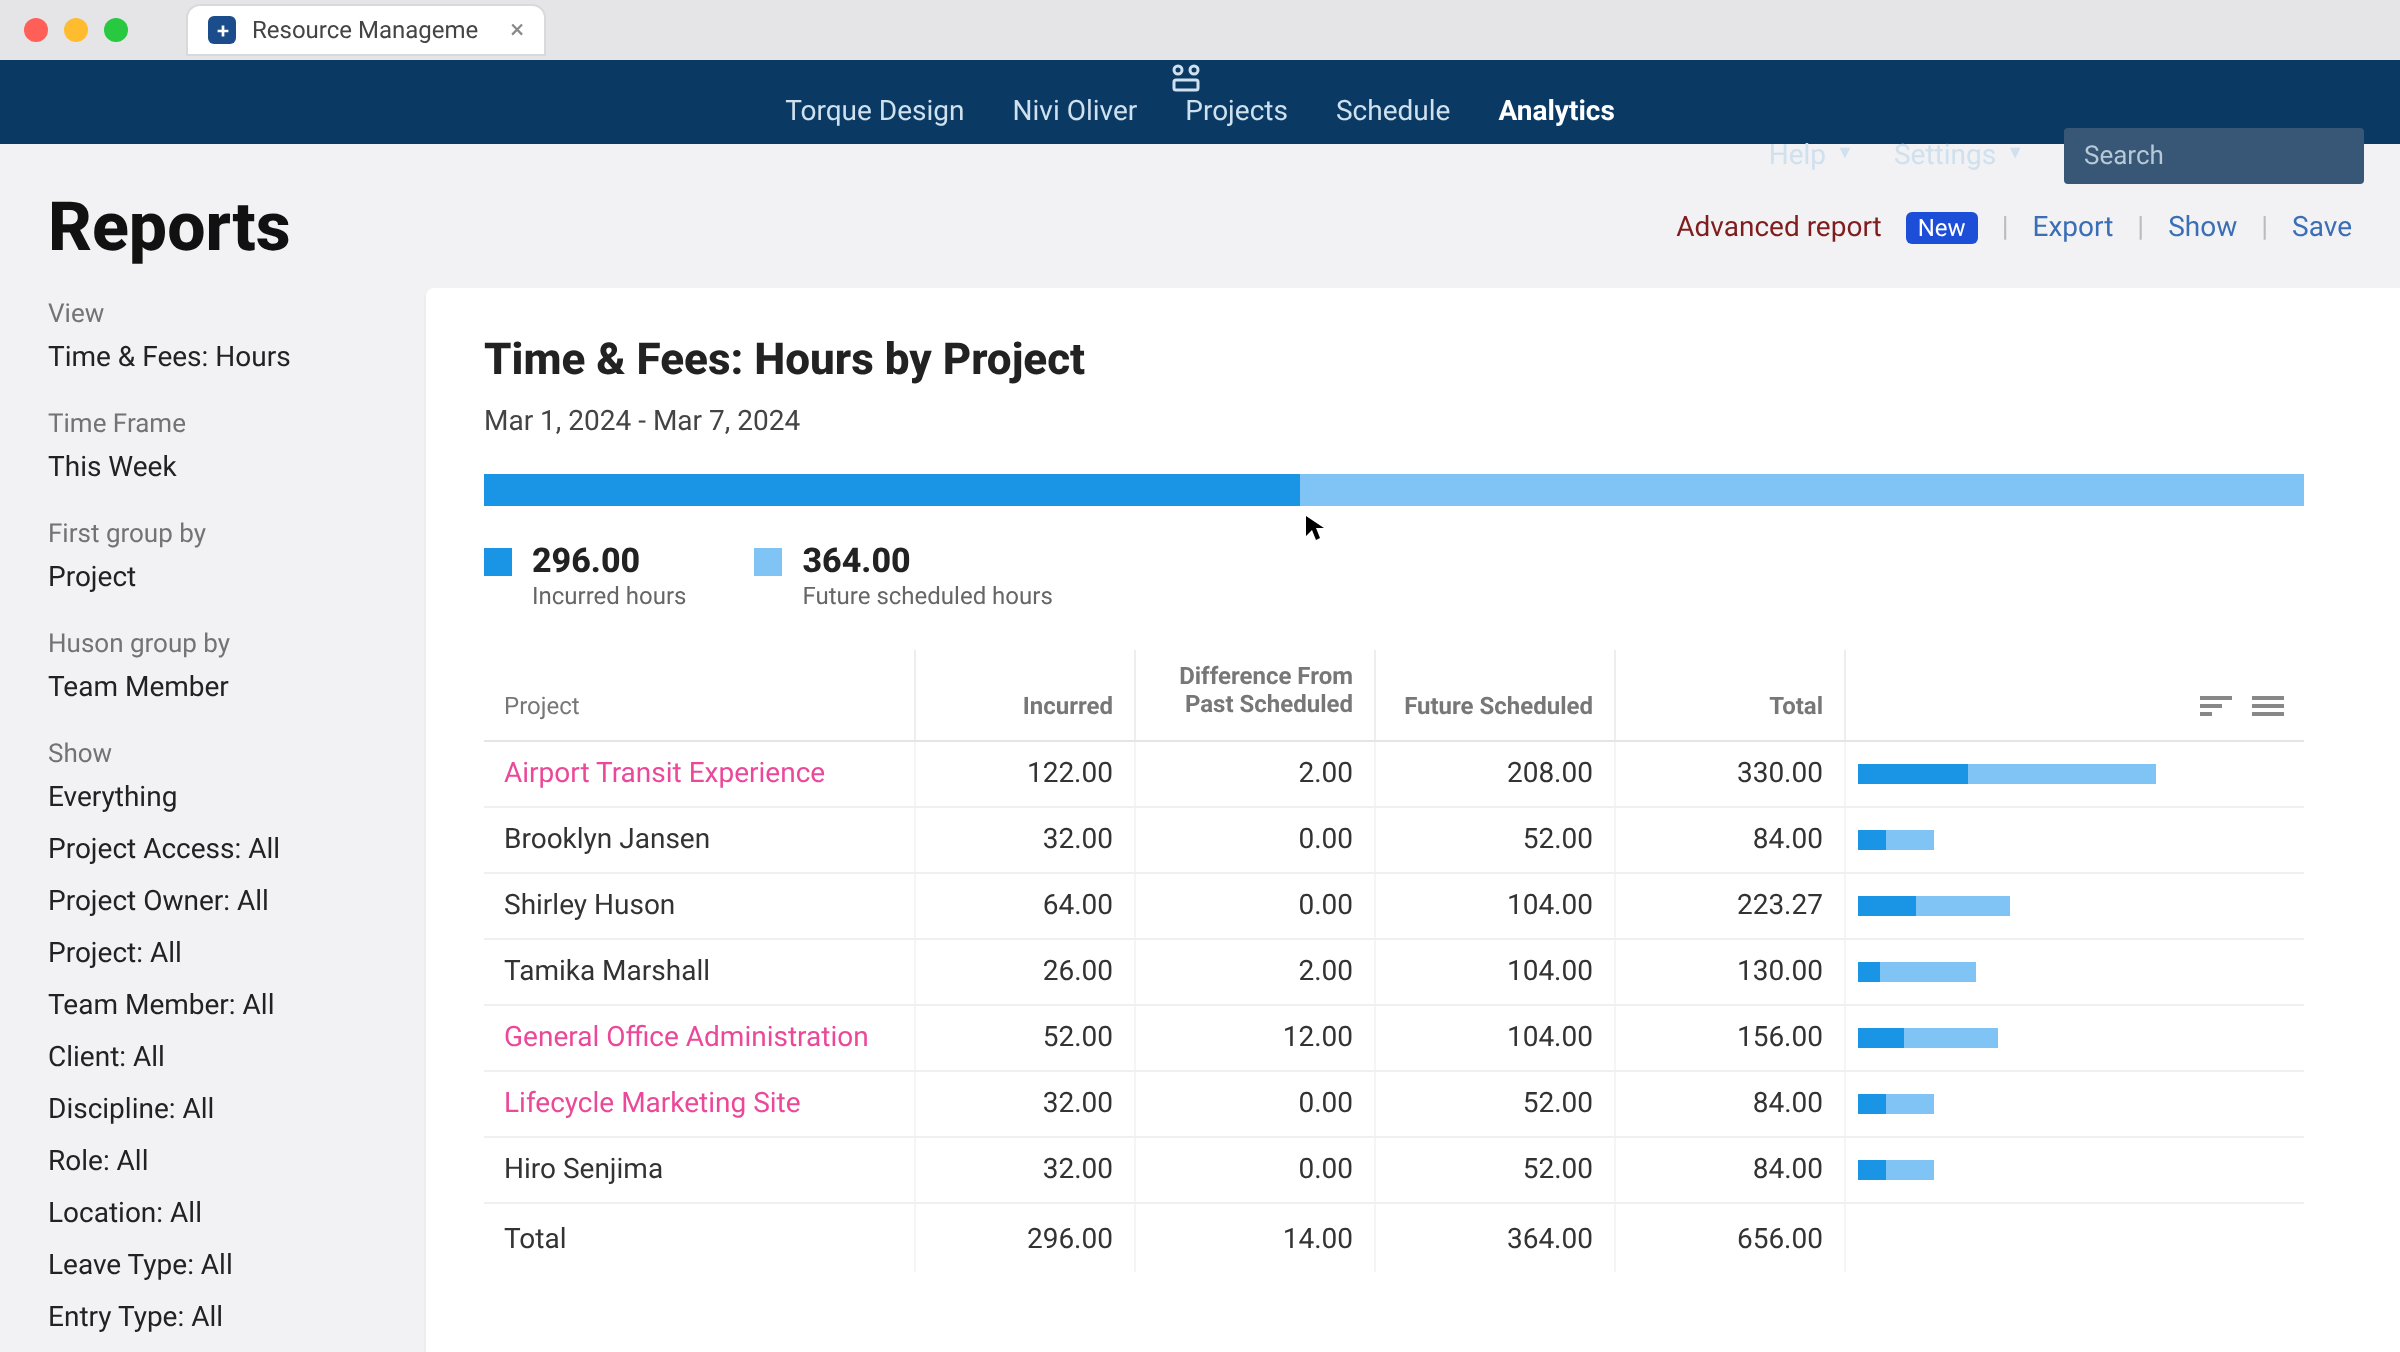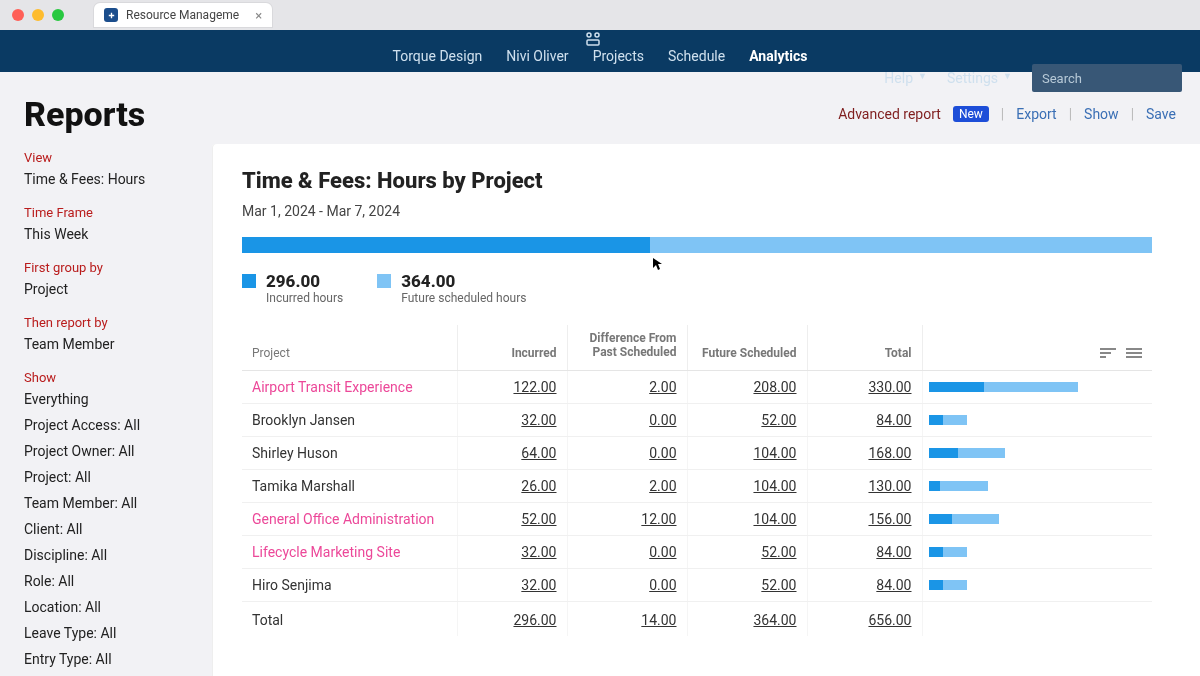--- a/index.html
+++ b/index.html
@@ -31,21 +31,21 @@
   .pagehdr h1 { font-size: 34px; font-weight: 800; color:#111; }
   .pagehdr .actions { margin-left:auto; display:flex; align-items:center; gap:12px; font-size:14px; color:#555; }
   .pagehdr .actions a { color:#3a6fb5; text-decoration:none; cursor:pointer; }
   .pagehdr .actions .adv { color:#7f1d1d; cursor:pointer; }
   .pagehdr .actions .new { background:#1d4ed8; color:#fff; font-size:12px; padding:1px 6px; border-radius:3px; }
   .pagehdr .actions .sep { color:#bbb; }
   
   .body { display:flex; height: calc(676px - 30px - 42px - 68px); padding: 0 0 0 24px; }
   .sidebar { width: 188px; font-size: 14px; color:#333; padding-top: 6px; }
   .side-group { margin-bottom: 18px; }
-  .side-label { color:#b91c1c; font-size:13px; margin-bottom:6px; }
+  .side-label { color:#737373; font-size:13px; margin-bottom:6px; }
   .side-value { color:#222; cursor:pointer; }
   .side-list div { margin-bottom:10px; cursor:pointer; color:#222; }
   
   .panel { flex:1; background:#fff; border-radius:4px 0 0 4px; box-shadow: inset 1px 0 0 #eee; padding: 24px 30px 10px 30px; overflow:hidden; }
   .panel h2 { font-size:22px; font-weight:800; color:#222; margin-bottom:10px;}
   .daterange { color:#444; font-size:14px; margin-bottom:18px;}
   .bigbar { height:16px; width:910px; background:#7fc4f5; display:flex; margin-bottom:18px;}
   .bigbar .incurred { background:#1a95e6; height:100%; }
   .legend { display:flex; gap:34px; margin-bottom:20px; }
   .legend .item { display:flex; gap:10px; }
@@ -65,21 +65,21 @@
   tbody tr.total td { font-weight:400; border-top:1px solid #ccc; border-bottom:none; padding-top:10px;}
   .barcell { width:230px; padding-left:6px !important; text-align:left !important; }
   .minibar { height:10px; width:150px; background:transparent; display:flex;}
   .minibar .i { background:#1a95e6; height:100%; }
   .minibar .f { background:#7fc4f5; height:100%; }
   .viewbtns { display:flex; gap:10px; justify-content:flex-end; align-items:center; }
   .viewbtns svg { width:16px; height:12px; cursor:pointer; }
   .cursor-arrow { position:absolute; left:652px; top:256px; pointer-events:none; }
   .cursor-arrow svg { width:12px; height:14px; }
   thead th + th { border-left:1px solid #eee;font-weight:bold;}
-  tbody td + td { border-left:1px solid #f5f5f5;text-decoration:underline;}
+  tbody td + td { border-left:1px solid #f5f5f5;}
 </style>
 </head>
 <body>
 
 <div class="titlebar">
   <span class="tl-dot dot-red"></span>
   <span class="tl-dot dot-yellow"></span>
   <span class="tl-dot dot-green"></span>
   <div class="tab">
     <span class="favicon">
@@ -145,21 +145,21 @@
     </div>
     <div class="side-group">
       <div class="side-label">Time Frame</div>
       <div class="side-value">This Week</div>
     </div>
     <div class="side-group">
       <div class="side-label">First group by</div>
       <div class="side-value">Project</div>
     </div>
     <div class="side-group">
-      <div class="side-label">Then report by</div>
+      <div class="side-label">Huson group by</div>
       <div class="side-value">Team Member</div>
     </div>
     <div class="side-group">
       <div class="side-label">Show</div>
       <div class="side-list" id="show-list">
           <div>Everything</div>
           <div>Project Access: All</div>
           <div>Project Owner: All</div>
           <div>Project: All</div>
           <div>Team Member: All</div>
@@ -241,21 +241,21 @@
                 <div class="i" style="width:14.545454545454545px"></div>
                 <div class="f" style="width:23.636363636363637px"></div>
               </div>
             </td>
           </tr>
           <tr>
             <td>Shirley Huson</td>
             <td>64.00</td>
             <td>0.00</td>
             <td>104.00</td>
-            <td>168.00</td>
+            <td>223.27</td>
             <td class="barcell">
               <div class="minibar">
                 <div class="i" style="width:29.09090909090909px"></div>
                 <div class="f" style="width:47.27272727272727px"></div>
               </div>
             </td>
           </tr>
           <tr>
             <td>Tamika Marshall</td>
             <td>26.00</td>

